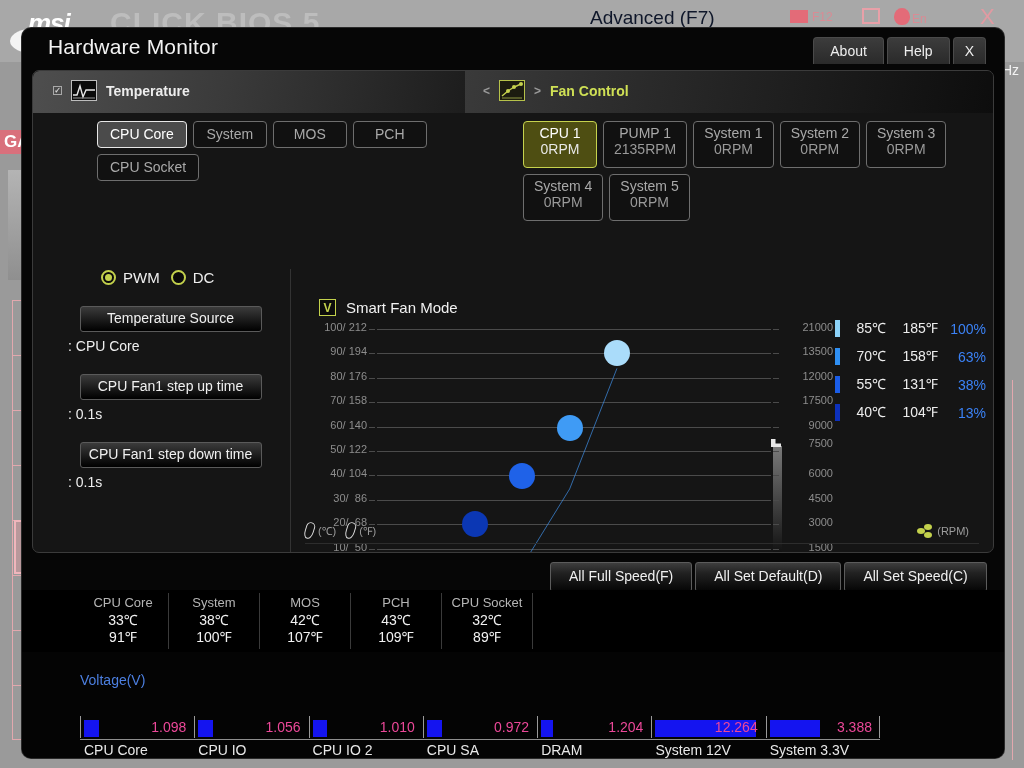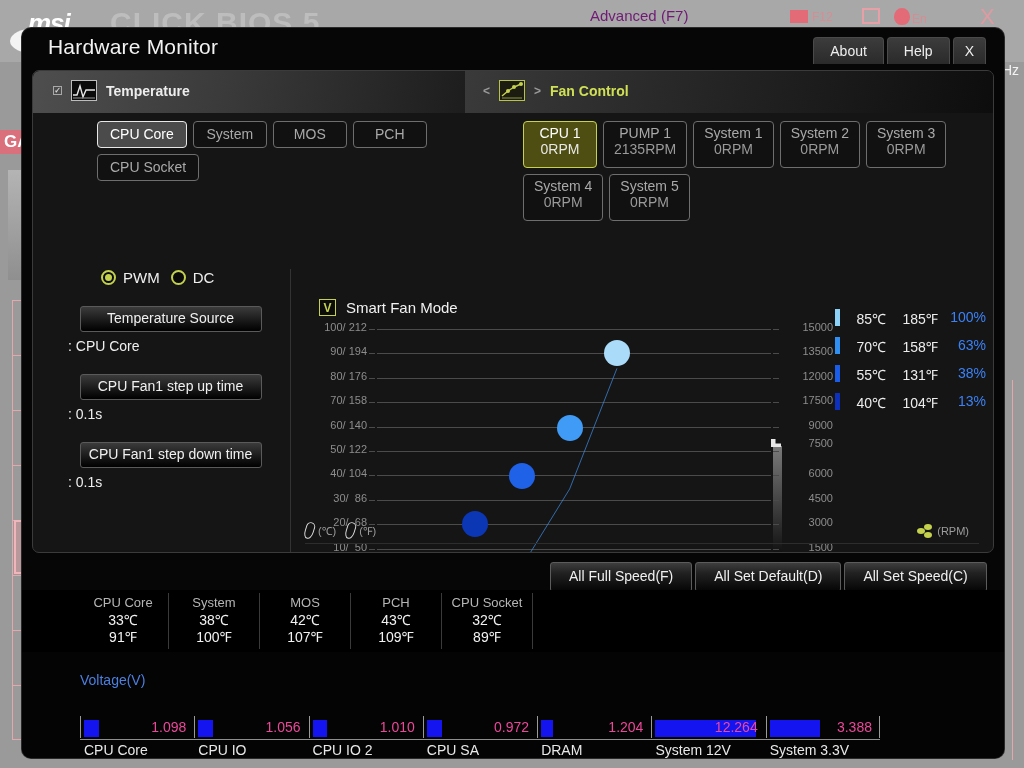--- a/index.html
+++ b/index.html
@@ -20,21 +20,21 @@
     position: absolute; left: 28px; top: 8px;
     font-size: 26px; font-weight: bold; font-style: italic;
     color: #fff; letter-spacing: -1px;
   }
   #bios-bg .msi-sub {
     position: absolute; left: 110px; top: 6px;
     font-size: 30px; font-weight: bold; color: #bdbdbd; letter-spacing: 1px;
   }
   #bios-bg .bg-advanced {
     position: absolute; left: 590px; top: 7px;
-    font-size: 15px; color: #701a75;
+    font-size: 19px; color: #0f172a;
   }
   #bios-bg .bg-f12 { position: absolute; left: 790px; top: 10px; font-size: 12px; color: #d98b94; }
   #bios-bg .bg-icon1 { position: absolute; left: 790px; top: 10px; width: 18px; height: 13px; background: #e36b78; }
   #bios-bg .bg-icon2 { position: absolute; left: 862px; top: 8px; width: 18px; height: 16px; border: 2px solid #e8a0a8; }
   #bios-bg .bg-icon3 {
     position: absolute; left: 894px; top: 8px; width: 16px; height: 17px;
     background: #e36b78; border-radius: 50% 50% 45% 45%;
   }
   #bios-bg .bg-en { position: absolute; left: 912px; top: 12px; font-size: 12px; color: #d98b94; }
   #bios-bg .bg-x { position: absolute; left: 980px; top: 4px; font-size: 22px; color: #e09aa2; }
@@ -206,21 +206,21 @@
   }
   .fanbar .nub {
     position: absolute; left: -2px; top: -7px; width: 10px; height: 8px;
     background: #e8e8e8;
     clip-path: polygon(0 100%,0 0,45% 0,45% 55%,100% 55%,100% 100%);
   }
 
   .legend {
     position: absolute; left: 540px; top: 118px; width: 160px;
   }
-  .lgrow { display: flex; align-items: flex-start; gap: 0; height: 28px; }
+  .lgrow { display: flex; align-items: flex-end; gap: 0; height: 28px; }
   .lgswatch { width: 5px; height: 17px; flex: none; }
   .lgc  { width: 46px; text-align: right; color: #ededed; font-size: 14px; }
   .lgf  { width: 52px; text-align: right; color: #ededed; font-size: 14px; }
   .lgp  { width: 48px; text-align: right; color: #3b82f6; font-size: 14px; }
 
   .chart-footer {
     position: absolute; left: 10px; right: 14px; bottom: 8px; height: 26px;
     border-bottom: 1px solid #2d2d2d;
     display: flex; align-items: center;
   }
@@ -424,21 +424,21 @@
           <div class="cbox">V</div>
           <span class="smart-label">Smart Fan Mode</span>
         </div>
 
         <div class="plot" id="plot">
           <div class="fanbar">
             <div class="nub"></div>
           </div>
         <div class="gridline" style="top: 0px;"></div>
             <div class="axis-l" style="top: -8px;">100/ 212</div>
-            <div class="axis-r" style="top: -8px;">15000</div>
+            <div class="axis-r" style="top: -8px;">21000</div>
             <div class="tickm" style="top: 0px;"></div>
             <div class="tickm r" style="top: 0px;"></div>
             <div class="gridline" style="top: 24.4px;"></div>
             <div class="axis-l" style="top: 16.4px;">90/ 194</div>
             <div class="axis-r" style="top: 16.4px;">13500</div>
             <div class="tickm" style="top: 24.4px;"></div>
             <div class="tickm r" style="top: 24.4px;"></div>
             <div class="gridline" style="top: 48.8px;"></div>
             <div class="axis-l" style="top: 40.8px;">80/ 176</div>
             <div class="axis-r" style="top: 40.8px;">12000</div>

